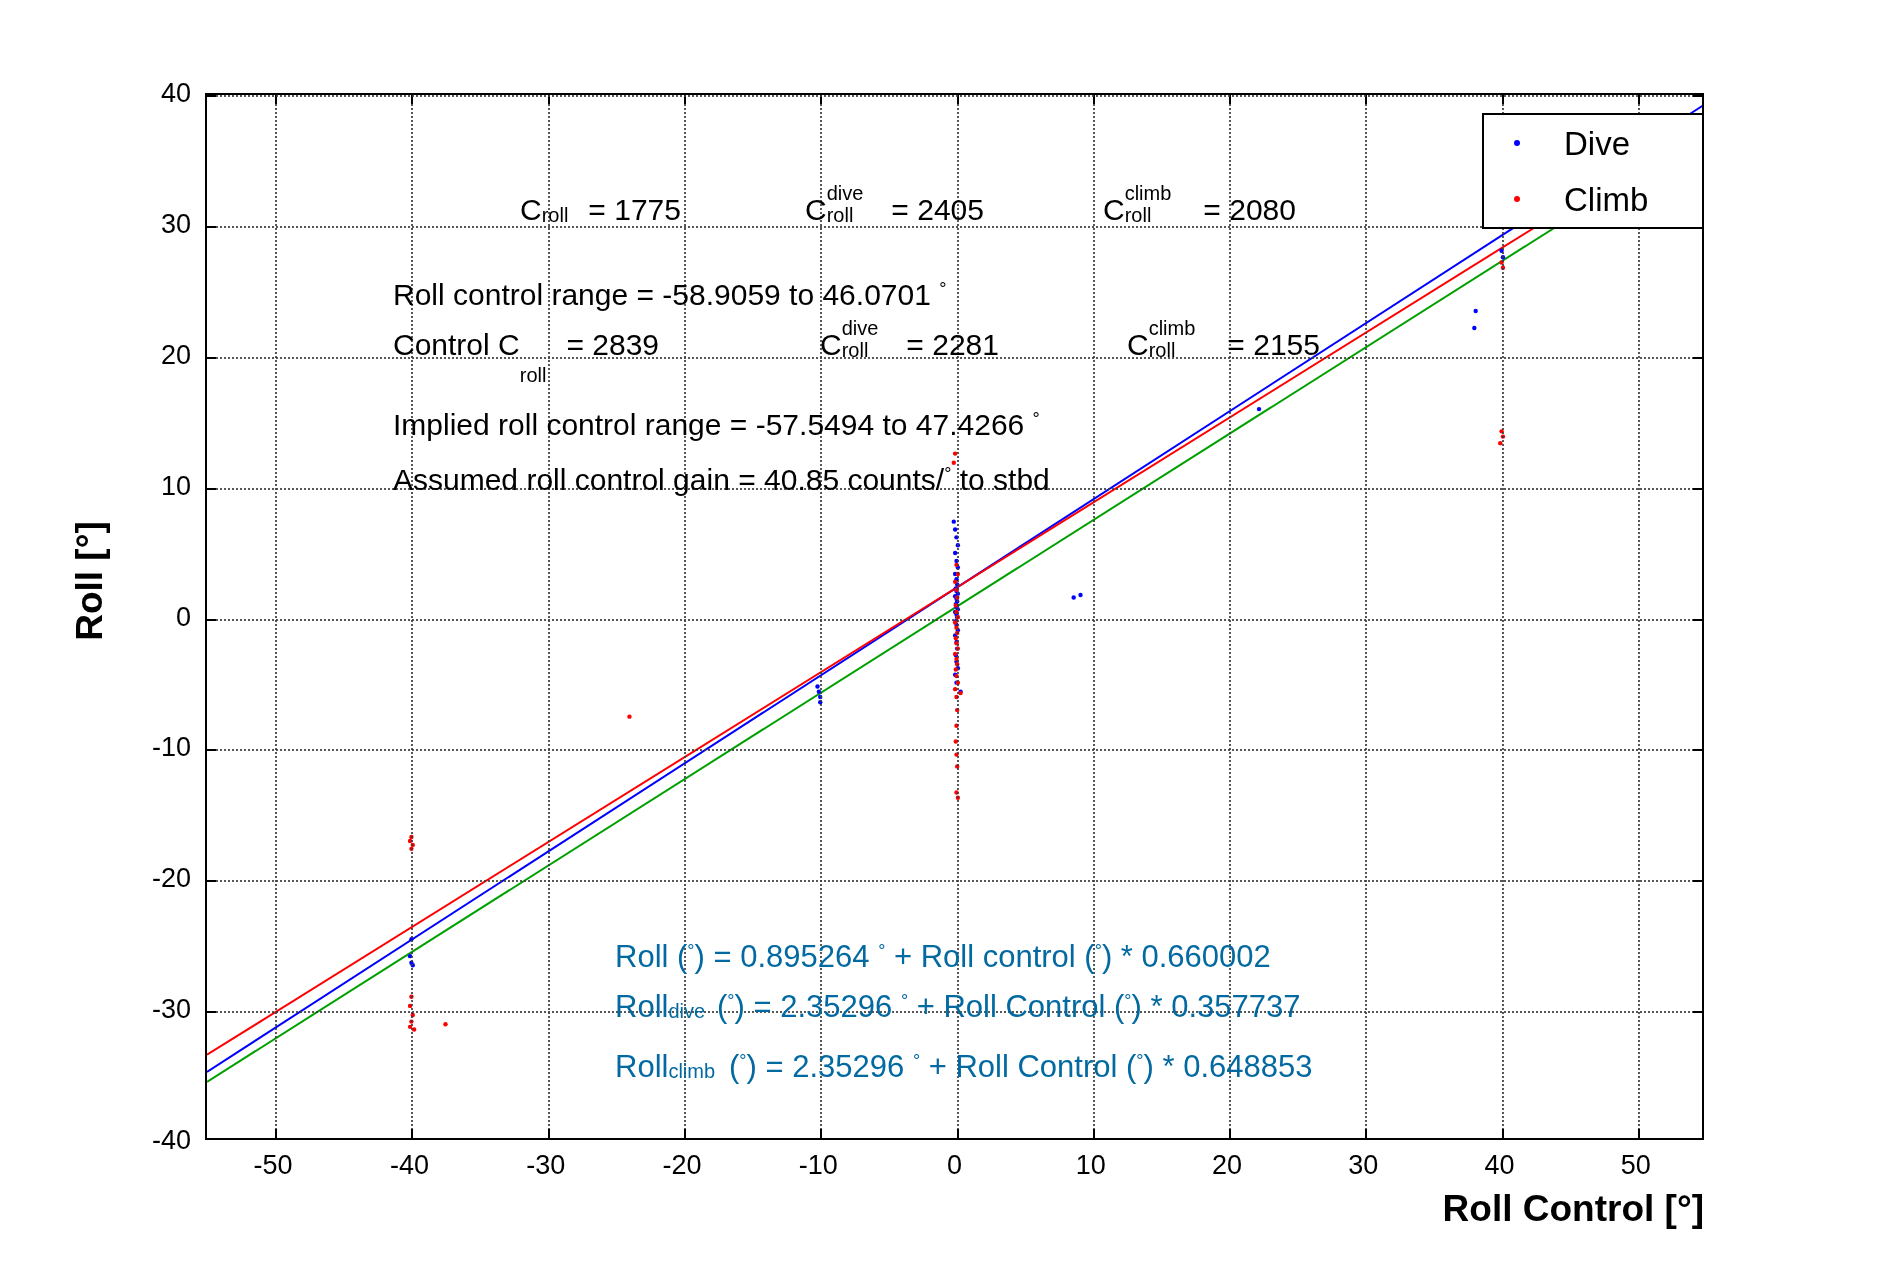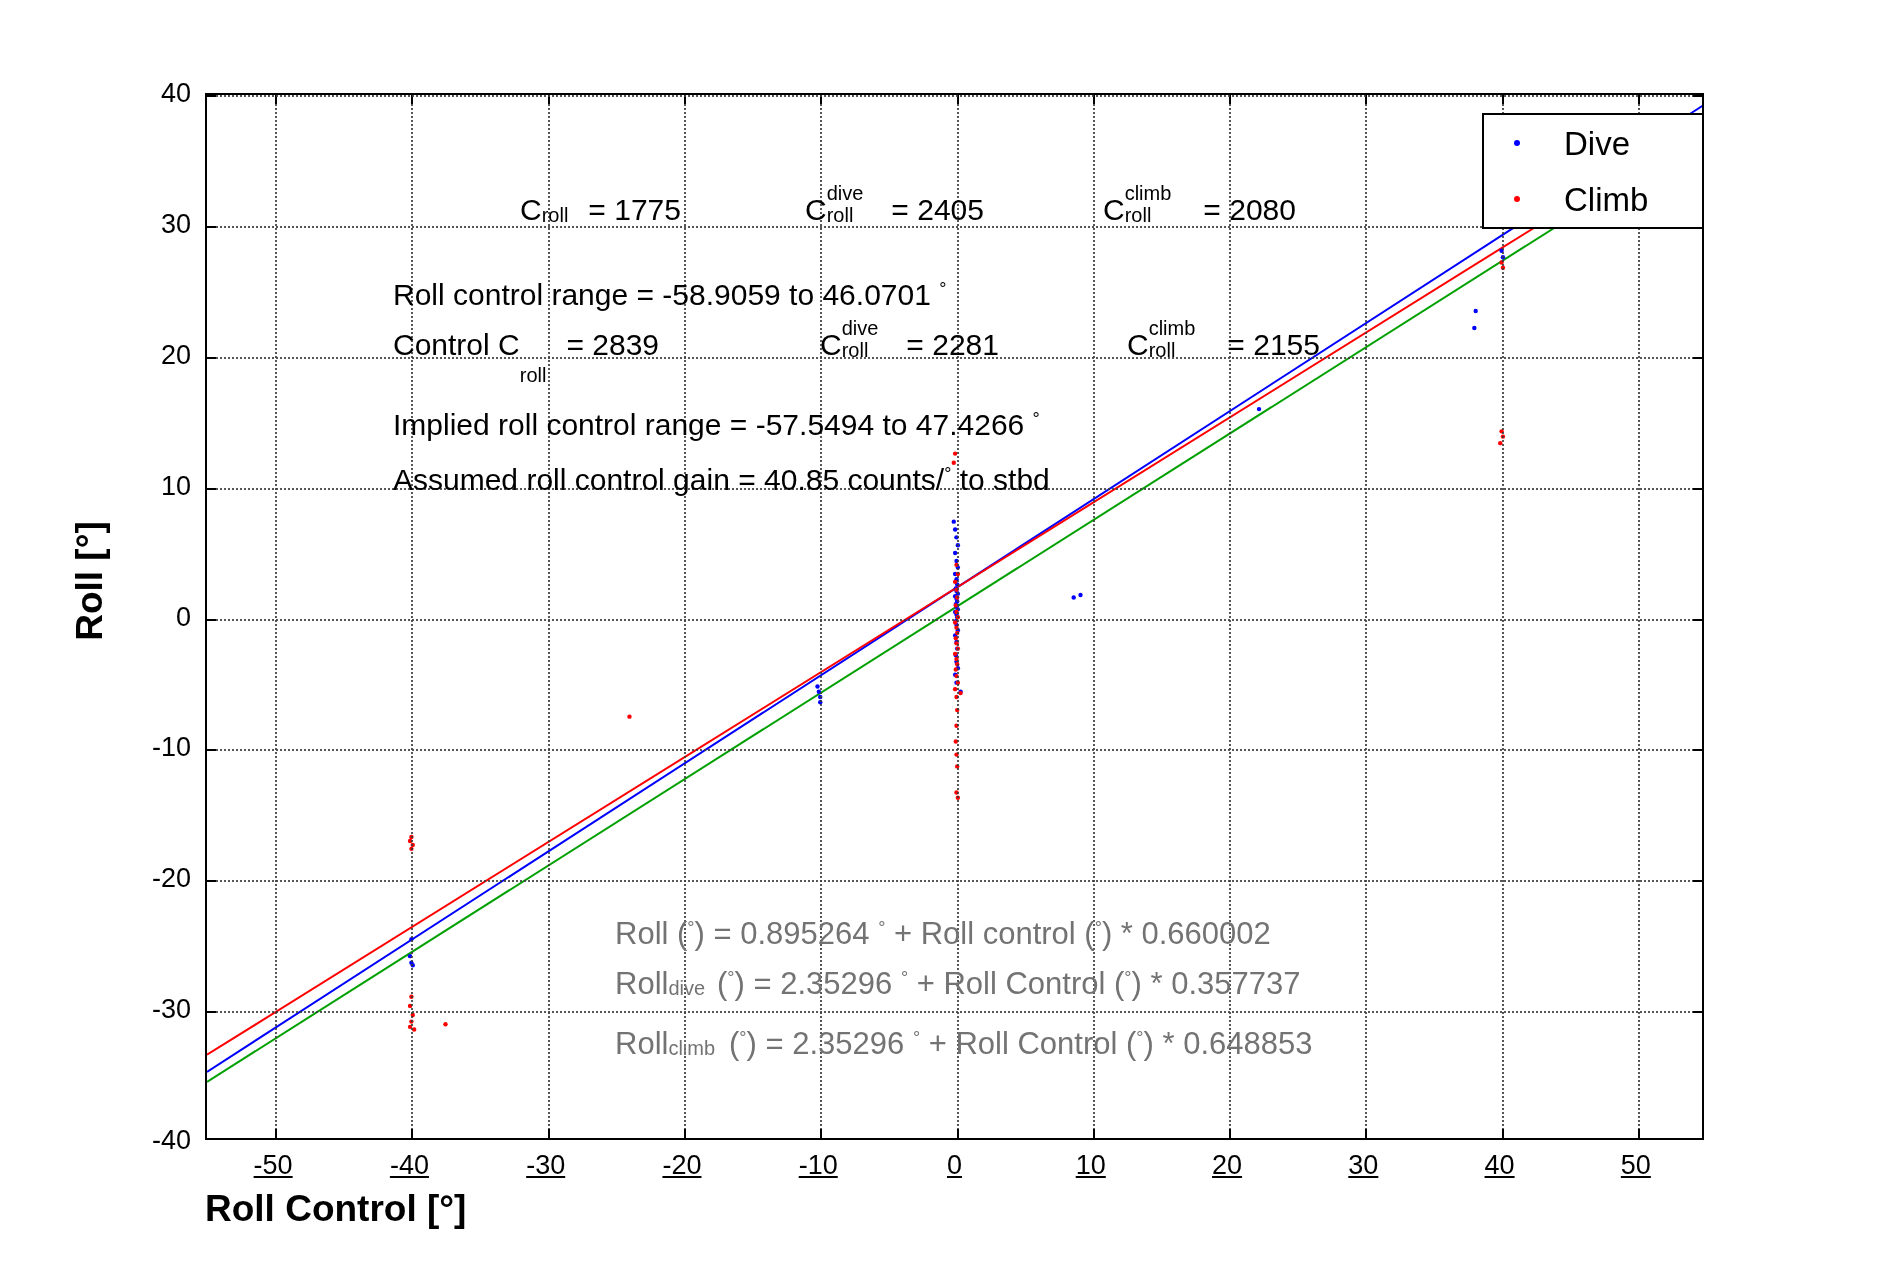--- a/index.html
+++ b/index.html
@@ -23,29 +23,29 @@
   .gridv{width:0;border-left:2px dotted #3a3a3a;top:0;height:100%;opacity:.85;}
   .gridh{height:0;border-top:2px dotted #3a3a3a;left:0;width:100%;opacity:.85;}
 
   .tick-x{position:absolute;top:0;width:0;height:9px;border-left:2px solid #000;}
   .tick-x.bot{top:auto;bottom:0;}
   .tick-y{position:absolute;left:0;height:0;width:9px;border-top:2px solid #000;}
   .tick-y.right{left:auto;right:0;}
 
   .xlab{
     position:absolute;font-size:27px;text-align:center;
-    transform:translateX(-50%);white-space:nowrap;color:#000;text-decoration:underline;
+    transform:translateX(-50%);white-space:nowrap;color:#000;
   }
   .ylab{
     position:absolute;font-size:27px;text-align:right;
     transform:translateY(-50%);white-space:nowrap;color:#000;
   }
 
   .axis-title-x{
-    position:absolute;left:205px;width:1499px;top:1188px;text-align:left;
+    position:absolute;left:205px;width:1499px;top:1188px;text-align:right;
     font-size:37px;font-weight:bold;white-space:nowrap;
   }
   .axis-title-y{
     position:absolute;left:-60px;top:560px;width:300px;text-align:center;
     font-size:37px;font-weight:bold;white-space:nowrap;
     transform:rotate(-90deg);transform-origin:center center;
   }
 
   
   .legend{
@@ -57,21 +57,21 @@
   .legdot{width:6px;height:6px;border-radius:50%;display:inline-block;margin-right:0px;}
   .legtxt{font-size:33px;margin-left:44px;line-height:1;}
 
   
   .ann{position:absolute;font-size:30px;white-space:nowrap;line-height:1;color:#000;}
   .deg{font-size:18px;vertical-align:0.55em;}
   .sb{position:relative;display:inline-block;vertical-align:baseline;}
   .sb > .sup{position:absolute;left:100%;top:-0.62em;font-size:20px;}
   .sb > .sub{position:absolute;left:100%;top:0.52em;font-size:20px;}
 
-  .eq{position:absolute;font-size:31px;white-space:nowrap;line-height:1;color:#737373;}
+  .eq{position:absolute;font-size:31px;white-space:nowrap;line-height:1;color:#0369a1;margin-top:23px;}
 
   svg.overlay{position:absolute;left:0;top:0;width:1499px;height:1047px;}
 </style>
 </head>
 <body>
 
 <div id="root">
 
 
   <div class="axis-title-y">Roll [°]</div>

